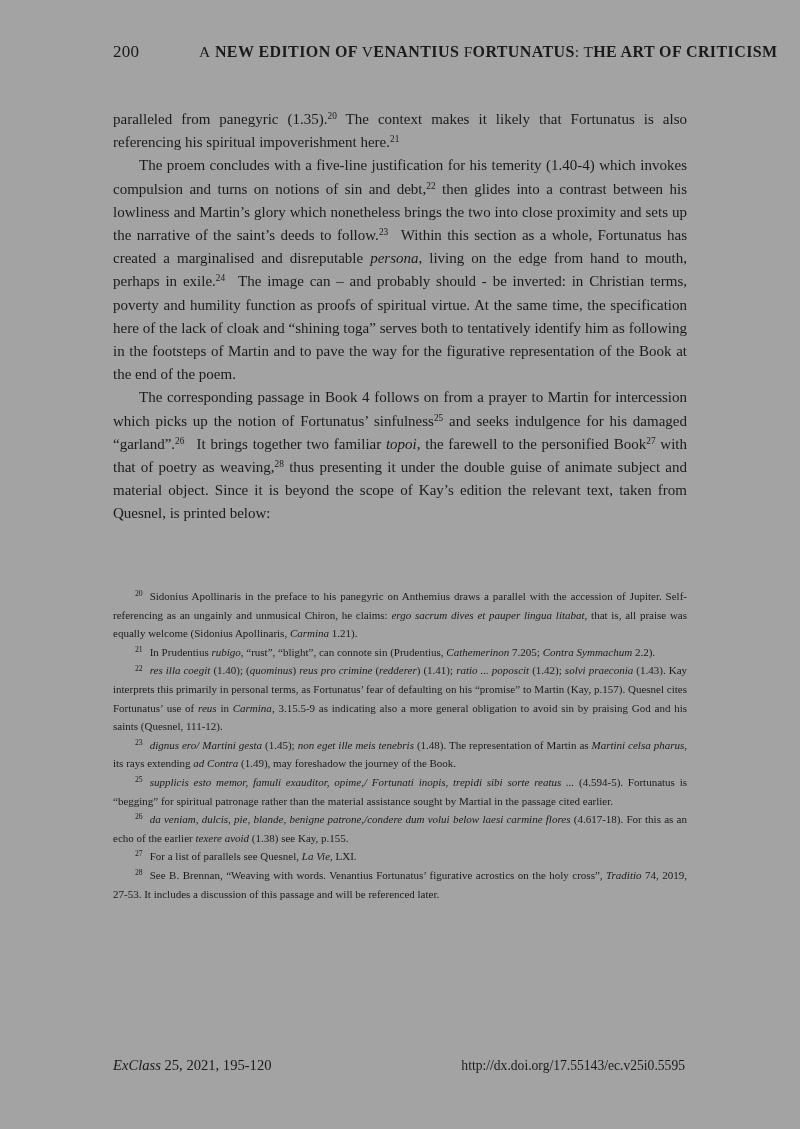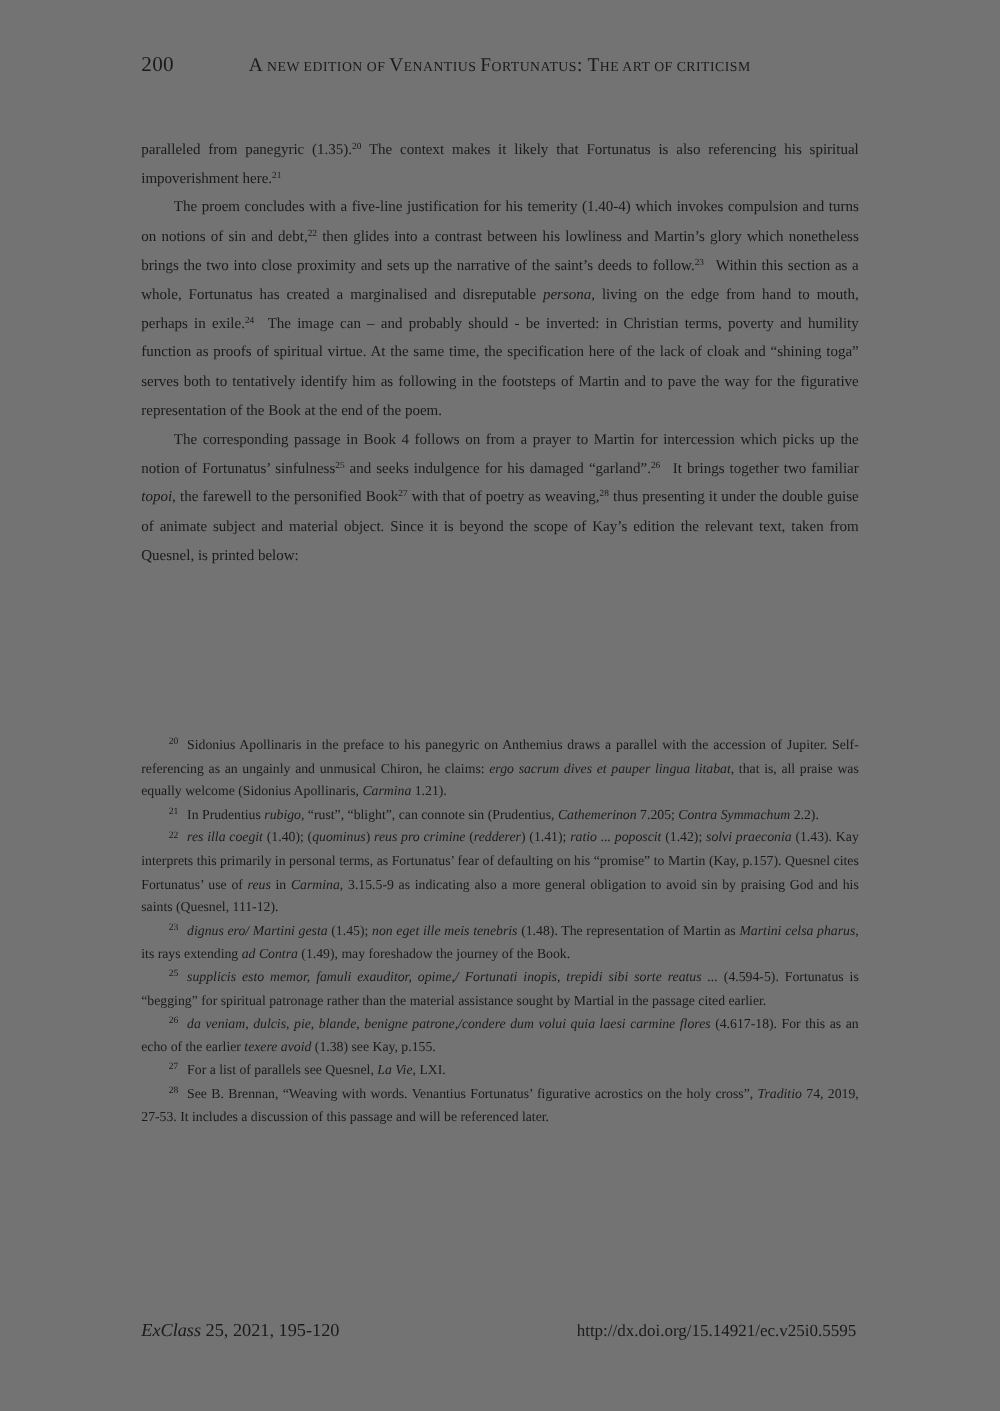--- a/index.html
+++ b/index.html
@@ -8,21 +8,21 @@
     background: #ffffff;
   }
   body {
     font-family: "Liberation Serif", "DejaVu Serif", serif;
     color: #1a1a1a;
   }
   .page {
     position: relative;
     width: 800px;
     height: 1129px;
-    background: #737373;
+    background: #a3a3a3;
     overflow: hidden;
     box-sizing: border-box;
   }
 
   
   .header {
     position: absolute;
     left: 113px;
     top: 42px;
     width: 573px;
@@ -38,31 +38,32 @@
   }
   .running-head {
     font-size: 15.5px;
     letter-spacing: 0.3px;
     white-space: nowrap;
   }
   .running-head .cap {
     font-size: 15.5px;
   }
   .running-head .sc {
-    font-size: 11px;
+    font-size: 16px;
     letter-spacing: 0.4px;
+    font-weight: bold;
   }
 
   
   .body-text {
     position: absolute;
     left: 113px;
     top: 108px;
     width: 574px;
-    font-size: 12px;
+    font-size: 15px;
     line-height: 23.2px;
     text-align: justify;
     text-justify: inter-word;
     -webkit-hyphens: none;
     hyphens: none;
   }
   .body-text p {
     margin: 0;
   }
   .body-text p.indent {
@@ -142,25 +143,25 @@
       <p class="indent">The proem concludes with a five-line justification for his temerity (1.40-4) which invokes compulsion and turns on notions of sin and debt,<sup>22</sup> then glides into a contrast between his lowliness and Martin’s glory which nonetheless brings the two into close proximity and sets up the narrative of the saint’s deeds to follow.<sup>23</sup>  Within this section as a whole, Fortunatus has created a marginalised and disreputable <i>persona</i>, living on the edge from hand to mouth, perhaps in exile.<sup>24</sup>  The image can – and probably should - be inverted: in Christian terms, poverty and humility function as proofs of spiritual virtue. At the same time, the specification here of the lack of cloak and “shining toga” serves both to tentatively identify him as following in the footsteps of Martin and to pave the way for the figurative representation of the Book at the end of the poem.</p>
       <p class="indent">The corresponding passage in Book 4 follows on from a prayer to Martin for intercession which picks up the notion of Fortunatus’ sinfulness<sup>25</sup> and seeks indulgence for his damaged “garland”.<sup>26</sup>  It brings together two familiar <i>topoi</i>, the farewell to the personified Book<sup>27</sup> with that of poetry as weaving,<sup>28</sup> thus presenting it under the double guise of animate subject and material object. Since it is beyond the scope of Kay’s edition the relevant text, taken from Quesnel, is printed below:</p>
     </div>
 
   <div class="footnotes">
       <p><span class="fn-num">20</span><span>Sidonius Apollinaris in the preface to his panegyric on Anthemius draws a parallel with the accession of Jupiter. Self-referencing as an ungainly and unmusical  Chiron, he claims: <i>ergo sacrum dives et pauper lingua litabat</i>, that is, all praise was equally  welcome (Sidonius Apollinaris, <i>Carmina</i> 1.21).</span></p>
       <p><span class="fn-num">21</span><span>In Prudentius <i>rubigo</i>, “rust”, “blight”, can connote sin (Prudentius, <i>Cathemerinon</i> 7.205; <i>Contra Symmachum</i> 2.2).</span></p>
       <p><span class="fn-num">22</span><span><i>res illa coegit</i> (1.40); (<i>quominus</i>) <i>reus pro crimine</i> (<i>redderer</i>) (1.41);  <i>ratio ... poposcit</i> (1.42); <i>solvi praeconia</i> (1.43). Kay interprets this primarily in personal terms, as Fortunatus’ fear of defaulting on his “promise” to Martin (Kay, p.157). Quesnel cites Fortunatus’ use of <i>reus</i> in <i>Carmina</i>, 3.15.5-9 as indicating also a more general obligation to avoid sin by praising God and his saints (Quesnel, 111-12).</span></p>
       <p><span class="fn-num">23</span><span><i>dignus ero/ Martini gesta</i> (1.45); <i>non eget ille meis tenebris</i> (1.48). The representation of Martin as <i>Martini celsa pharus</i>, its rays extending <i>ad Contra</i> (1.49), may foreshadow the journey of the Book.</span></p>
       <p><span class="fn-num">25</span><span><i>supplicis esto memor, famuli exauditor, opime,/ Fortunati inopis, trepidi sibi sorte reatus ...</i> (4.594-5). Fortunatus is “begging” for spiritual patronage rather than the material assistance sought by Martial in the passage cited earlier.</span></p>
-      <p><span class="fn-num">26</span><span><i>da veniam, dulcis, pie, blande, benigne patrone,/condere dum volui quia laesi carmine flores</i> (4.617-18). For this as an echo of the earlier <i>texere avoid</i> (1.38) see Kay, p.155.</span></p>
+      <p><span class="fn-num">26</span><span><i>da veniam, dulcis, pie, blande, benigne patrone,/condere dum volui below laesi carmine flores</i> (4.617-18). For this as an echo of the earlier <i>texere avoid</i> (1.38) see Kay, p.155.</span></p>
       <p><span class="fn-num">27</span><span>For a list of parallels see Quesnel, <i>La Vie</i>, LXI.</span></p>
       <p><span class="fn-num">28</span><span>See B. Brennan, “Weaving with words. Venantius Fortunatus’ figurative acrostics on the holy cross”, <i>Traditio</i> 74, 2019, 27-53. It  includes a discussion of this passage and will be referenced later.</span></p>
     </div>
 
   <div class="footer">
     <div class="footer-left">
       <i>ExClass</i><span> 25, 2021, 195-120</span>
     </div>
-    <div class="footer-right">http://dx.doi.org/15.14921/ec.v25i0.5595</div>
+    <div class="footer-right">http://dx.doi.org/17.55143/ec.v25i0.5595</div>
   </div>
 
 </div>
 
 </body></html>

